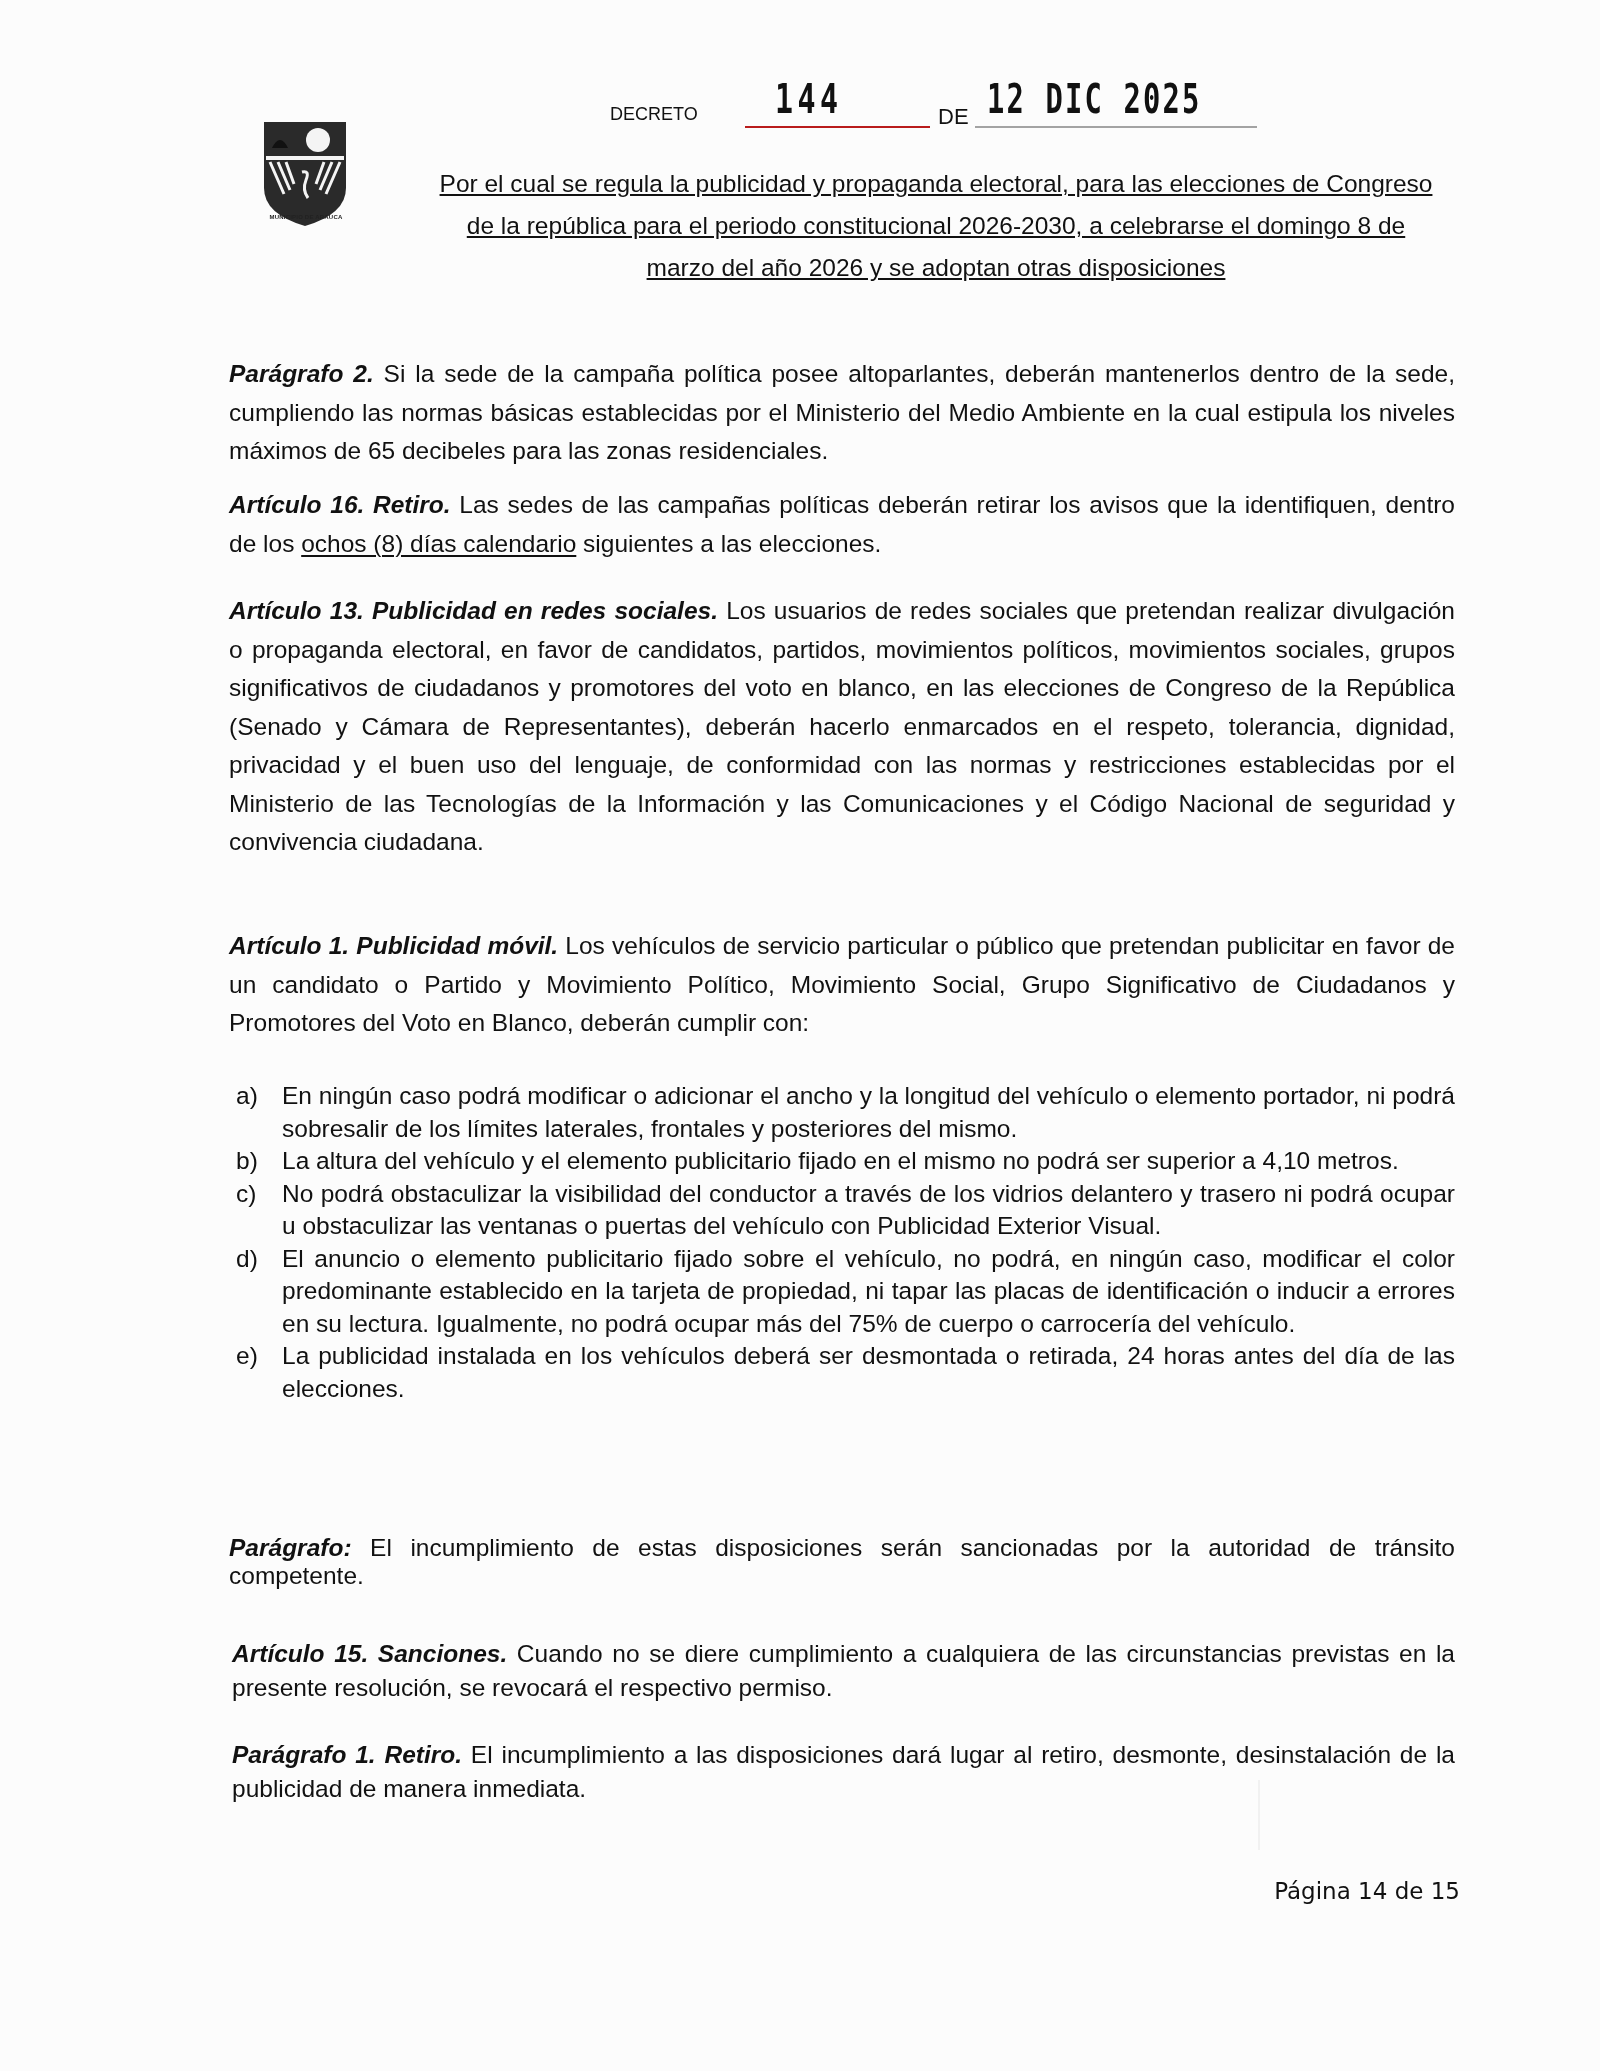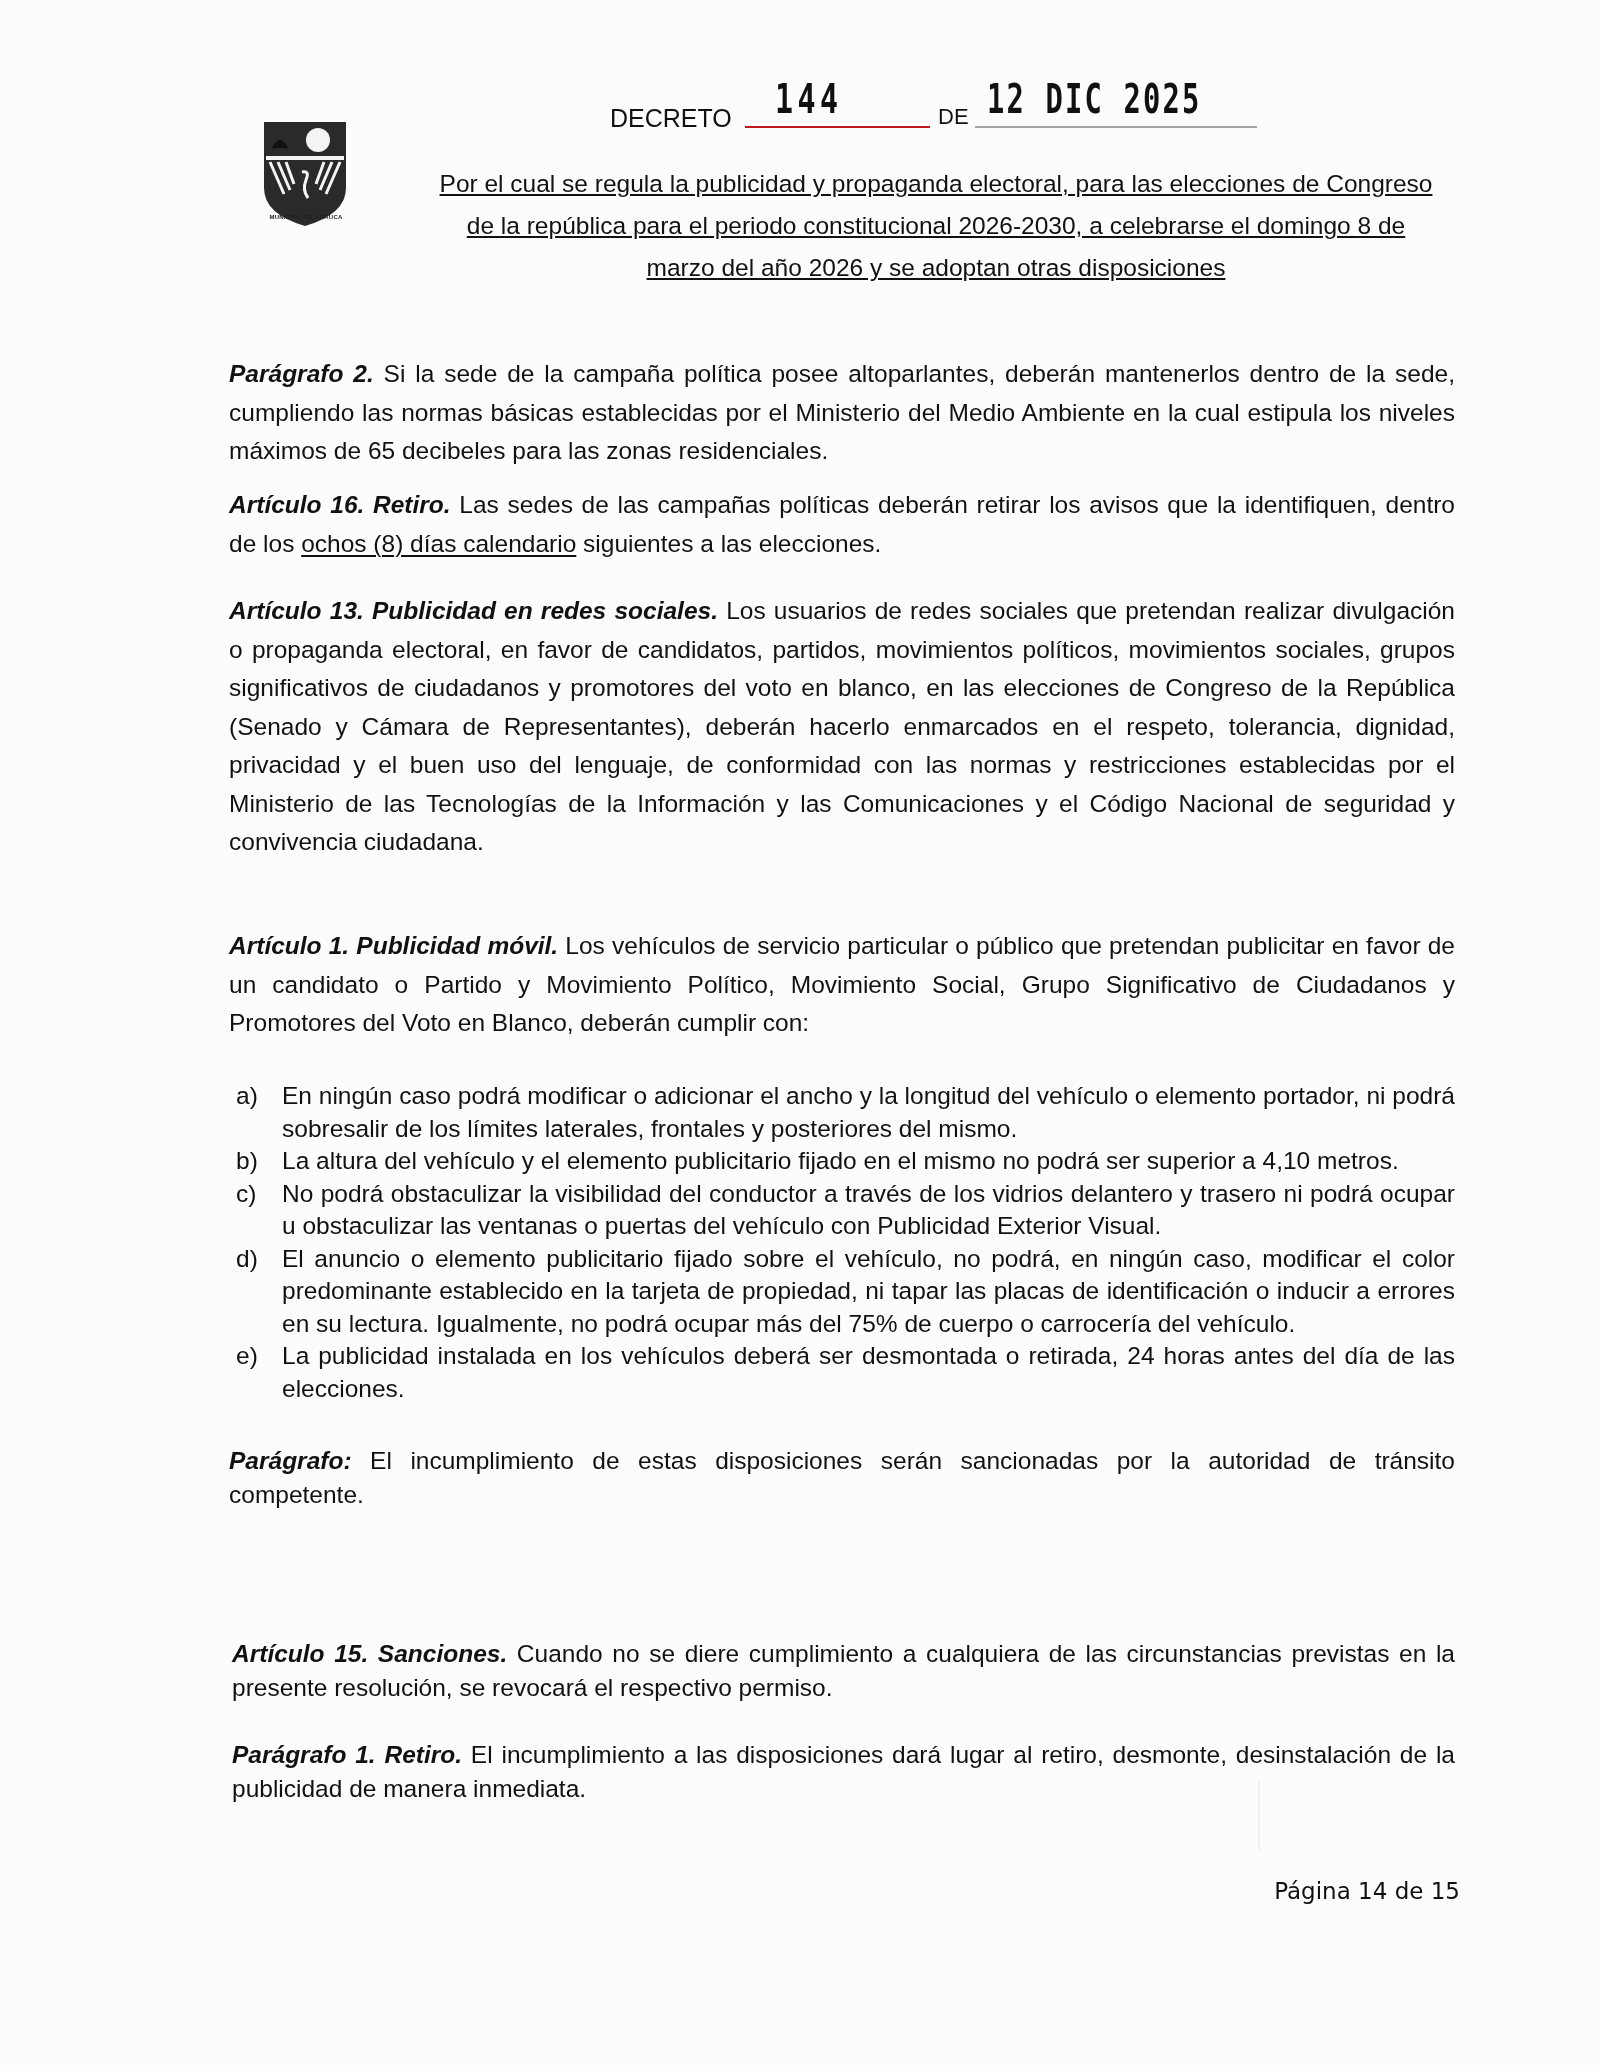--- a/index.html
+++ b/index.html
@@ -3,21 +3,21 @@
 <meta charset="utf-8">
 <style>
   html, body { margin:0; padding:0; background:#fdfdfd; }
   body { width:1600px; height:2071px; position:relative; overflow:hidden;
          font-family:"Liberation Sans", sans-serif; color:#111; }
   .page { position:absolute; left:0; top:0; width:1600px; height:2071px; background:#fcfcfc; }
 
   
   .logo { position:absolute; left:262px; top:118px; width:86px; height:110px; }
   .logo-caption { position:absolute; left:256px; top:214px; width:100px; font-size:6px; font-weight:bold; text-align:center; letter-spacing:0.2px; color:#222; }
-  .decree-label { position:absolute; left:610px; top:104px; font-size:25px; }
+  .decree-label { position:absolute; left:610px; top:104px; font-size:18px; }
   .decree-number-field { position:absolute; left:745px; top:76px; width:185px; height:50px; border-bottom:2px solid #b91c1c; }
   .decree-number { position:absolute; left:30px; top:0; font-family:"DejaVu Sans Mono", monospace; font-size:40px; font-weight:bold; letter-spacing:6px; transform:scaleX(0.75); transform-origin:left; }
   .de-label { position:absolute; left:938px; top:104px; font-size:22px; }
   .decree-date-field { position:absolute; left:975px; top:76px; width:282px; height:50px; border-bottom:2px solid #a3a3a3; }
   .decree-date { position:absolute; left:12px; top:0; font-family:"DejaVu Sans Mono", monospace; font-size:40px; font-weight:bold; letter-spacing:3px; transform:scaleX(0.72); transform-origin:left; white-space:nowrap; }
 
   .subtitle { position:absolute; left:430px; top:163px; width:1012px; text-align:center; font-size:24.5px; line-height:42px;text-decoration:underline; }
 
   
   .block { position:absolute; left:229px; width:1226px; font-size:24.5px; line-height:38.5px; text-align:justify; text-align-last:left; }
@@ -75,21 +75,21 @@
   </div>
 
   <ul class="list" style="top:1080px;">
     <li><span class="marker">a)</span><span>En ningún caso podrá modificar o adicionar el ancho y la longitud del vehículo o elemento portador, ni podrá sobresalir de los límites laterales, frontales y posteriores del mismo.</span></li>
     <li><span class="marker">b)</span><span>La altura del vehículo y el elemento publicitario fijado en el mismo no podrá ser superior a 4,10 metros.</span></li>
     <li><span class="marker">c)</span><span>No podrá obstaculizar la visibilidad del conductor a través de los vidrios delantero y trasero ni podrá ocupar u obstaculizar las ventanas o puertas del vehículo con Publicidad Exterior Visual.</span></li>
     <li><span class="marker">d)</span><span>El anuncio o elemento publicitario fijado sobre el vehículo, no podrá, en ningún caso, modificar el color predominante establecido en la tarjeta de propiedad, ni tapar las placas de identificación o inducir a errores en su lectura.  Igualmente, no podrá ocupar más del 75% de cuerpo o carrocería del vehículo.</span></li>
     <li><span class="marker">e)</span><span>La publicidad instalada en los vehículos deberá ser desmontada o retirada, 24 horas antes del día de las elecciones.</span></li>
   </ul>
 
-  <div class="block" style="top:1444px; line-height:34px;">
+  <div class="block" style="top:1534px; line-height:28px;">
     <b>Parágrafo:</b><span> El incumplimiento de estas disposiciones serán sancionadas por la autoridad de tránsito competente.</span>
   </div>
 
   <div class="block" style="top:1637px; line-height:34px; left:232px; width:1223px;">
     <b>Artículo 15.  Sanciones.</b><span> Cuando no se diere cumplimiento a cualquiera de las circunstancias previstas en la presente resolución, se revocará el respectivo permiso.</span>
   </div>
 
   <div class="block" style="top:1738px; line-height:34px; left:232px; width:1223px;">
     <b>Parágrafo 1. Retiro.</b><span> El incumplimiento a las disposiciones dará lugar al retiro, desmonte, desinstalación de la publicidad de manera inmediata.</span>
   </div>

